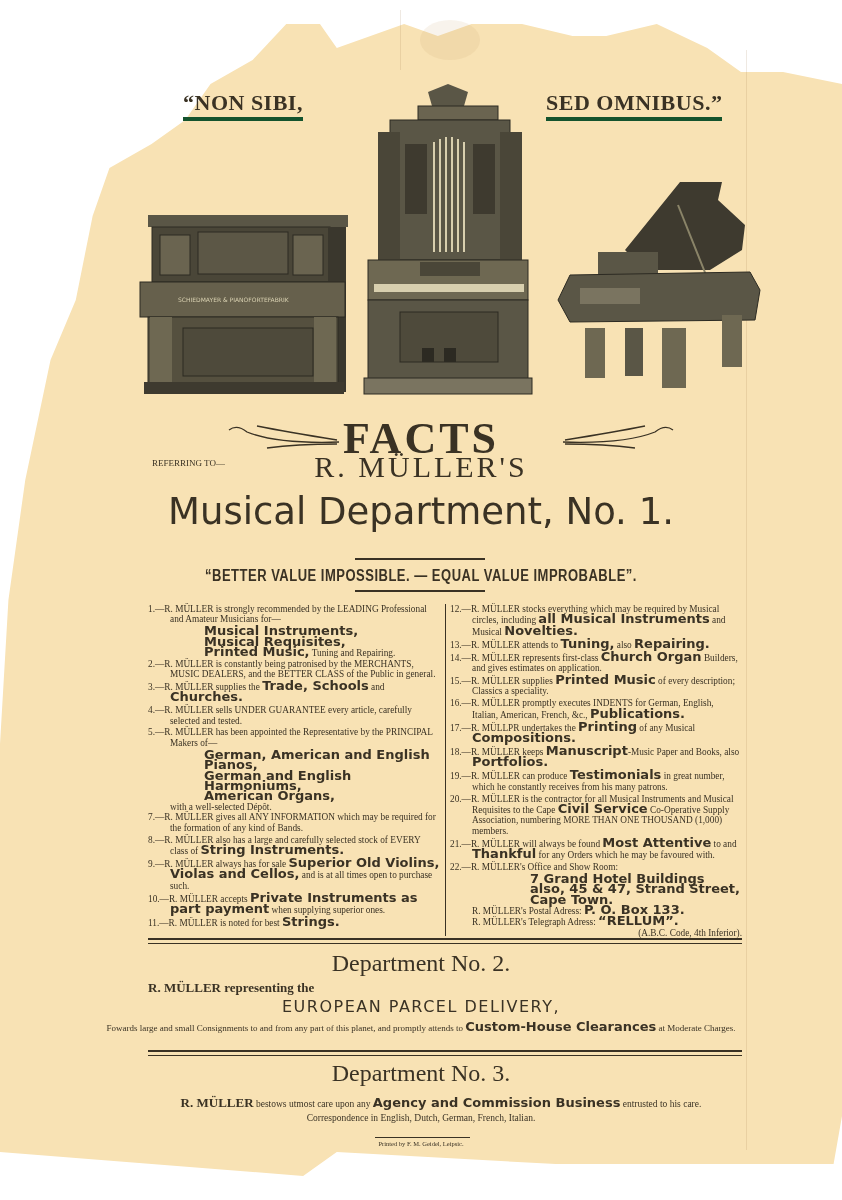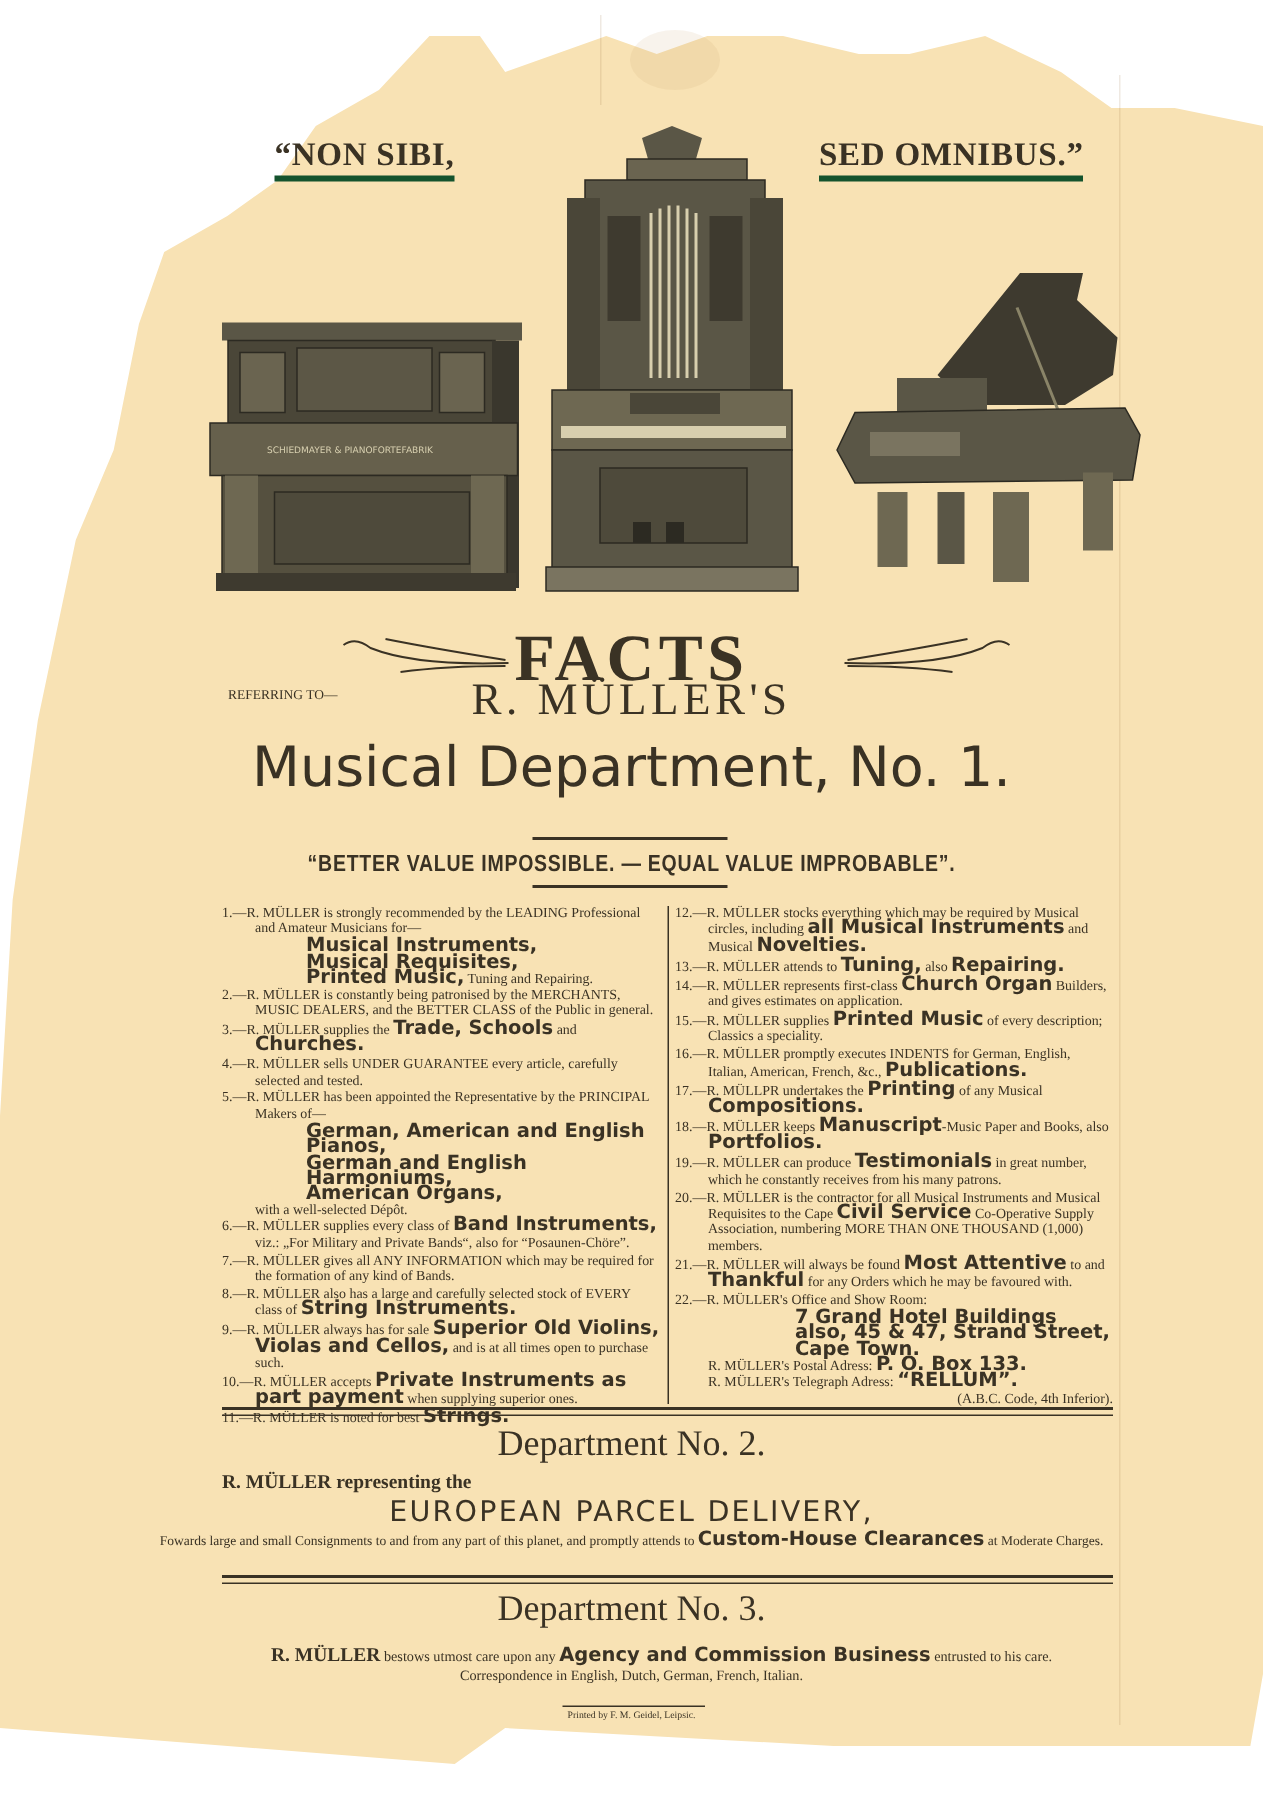--- a/index.html
+++ b/index.html
@@ -25,21 +25,21 @@
   .col { position:absolute; top:0; width:292px; font-size:9.3px; line-height:10.4px; font-family:"Liberation Serif", serif; }
   .col.left { left:0; }
   .col.right { left:302px; }
   .divider { position:absolute; left:297px; top:0; width:1px; height:332px; background:#3a3224; }
   .item { text-indent:-22px; padding-left:22px; margin-bottom:1.5px; }
   .item b, .b { font-family:"DejaVu Sans", sans-serif; font-weight:bold; font-size:13px; }
   .sub { padding-left:56px; text-indent:0; }
   .hr2 { position:absolute; left:148px; width:594px; height:3px; border-top:2px solid #3a3224; border-bottom:1px solid #3a3224; }
   .dept { font-family:Liberation Serif, serif; font-size:24px; }
   .rep { position:absolute; top:980px; left:148px; font-size:13px; font-family:"Liberation Serif", serif; font-weight:bold; }
-  .epd { top:997px; font-family:"DejaVu Sans", sans-serif; font-size:19px; letter-spacing:1.5px; }
+  .epd { top:997px; font-family:"DejaVu Sans", sans-serif; font-size:16px; letter-spacing:1.5px; }
   .fwd { top:1021px; font-size:9px; line-height:12px; font-family:"Liberation Serif", serif; }
   .bests { top:1095px; font-size:9.5px; font-family:"Liberation Serif", serif;padding-left:20px; }
   .bests .big { font-size:13px; font-weight:bold; }
   .corr { top:1113px; font-size:9.5px; font-family:"Liberation Serif", serif; }
   .printed { top:1140px; font-size:6.5px; font-family:"Liberation Serif", serif; }
   .printrule { position:absolute; top:1137px; left:375px; width:95px; height:1px; background:#3a3224; }
 </style>
 </head>
 <body>
 
@@ -130,21 +130,20 @@
     <div class="item"><span>2.—</span><span>R. MÜLLER is constantly being patronised by the MERCHANTS, MUSIC DEALERS, and the BETTER CLASS of the Public in general.</span></div>
     <div class="item"><span>3.—</span><span>R. MÜLLER supplies the</span> <b>Trade, Schools</b> <span>and</span> <b>Churches.</b></div>
     <div class="item"><span>4.—</span><span>R. MÜLLER sells UNDER GUARANTEE every article, carefully selected and tested.</span></div>
     <div class="item"><span>5.—</span><span>R. MÜLLER has been appointed the Representative by the PRINCIPAL Makers of—</span></div>
     <div class="sub">
       <div class="b">German, American and English Pianos,</div>
       <div class="b">German and English Harmoniums,</div>
       <div class="b">American Organs,</div>
     </div>
     <div style="padding-left:22px;">with a well-selected Dépôt.</div>
-    <div class="item"><span>6.—</span><span>R. MÜLLER supplies every class of</span> <b>Band Instruments,</b> <span>viz.: „For Military and Private Bands“, also for “Posaunen-Chöre”.</span></div>
     <div class="item"><span>7.—</span><span>R. MÜLLER gives all ANY INFORMATION which may be required for the formation of any kind of Bands.</span></div>
     <div class="item"><span>8.—</span><span>R. MÜLLER also has a large and carefully selected stock of EVERY class of</span> <b>String Instruments.</b></div>
     <div class="item"><span>9.—</span><span>R. MÜLLER always has for sale</span> <b>Superior Old Violins, Violas and Cellos,</b> <span>and is at all times open to purchase such.</span></div>
     <div class="item"><span>10.—</span><span>R. MÜLLER accepts</span> <b>Private Instruments as part payment</b> <span>when supplying superior ones.</span></div>
     <div class="item"><span>11.—</span><span>R. MÜLLER is noted for best</span> <b>Strings.</b></div>
   </div>
   <div class="divider"></div>
   <div class="col right">
     <div class="item"><span>12.—</span><span>R. MÜLLER stocks everything which may be required by Musical circles, including</span> <b>all Musical Instruments</b> <span>and Musical</span> <b>Novelties.</b></div>
     <div class="item"><span>13.—</span><span>R. MÜLLER attends to</span> <b>Tuning,</b> <span>also</span> <b>Repairing.</b></div>

